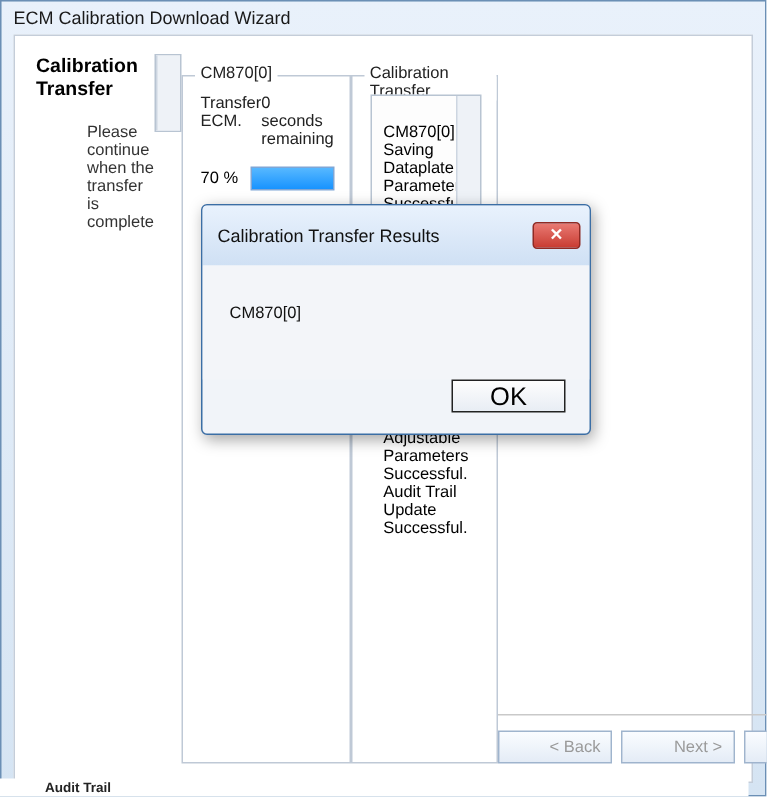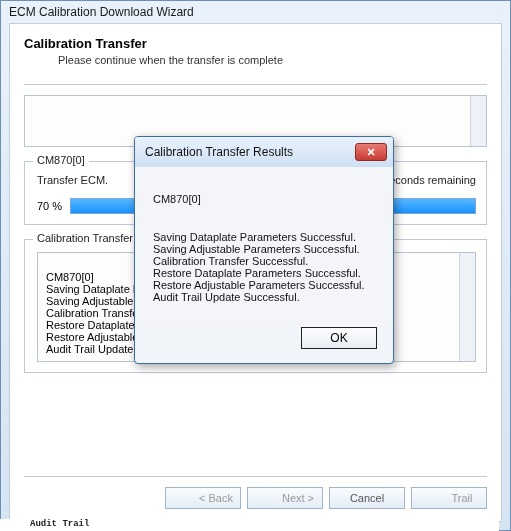--- a/index.html
+++ b/index.html
@@ -31,30 +31,30 @@
     border-radius: 11px;
   }
   .content {
     background: #fff;
     margin: 0 8px 8px 8px;
     border: 1px solid #c4cdd9;
     flex: 1;
     padding: 12px 14px;
     position: relative;
     display: flex;
-    flex-direction: column;
+    flex-direction: row;
   }
   .wizard-head h2 {
     margin: 0;
     font-size: 13px;
     font-weight: bold;
     color: #000;
   }
   .wizard-head p {
-    margin: 3px 0 12px 18px;
+    margin: 16px 0 12px 18px;
     color: #333;
     padding-left: 16px;
   }
   .hr { border-top: 1px solid #c9c9c9; margin: 6px 0 10px 0; }
   .msgbox {
     border: 1px solid #b8c4d2;
     background: #fdfdfd;
     padding: 6px 8px;
     height: 52px;
     font-size: 11px;
@@ -123,21 +123,21 @@
     position: absolute;
     left: 134px; top: 136px;
     width: 260px;
     border: 1px solid #3b6ea5;
     background: #f1f4f9;
     box-shadow: 2px 3px 10px rgba(0,0,0,.35);
     border-radius: 4px;
     overflow: hidden;
   }
   .dlgtitle {
-    height: 30px;
+    height: 40px;
     background: linear-gradient(#e9f2fd,#cfe0f4);
     display: flex;
     align-items: center;
     padding: 0 6px 0 10px;
     font-size: 12px;
     color: #111;
     justify-content: space-between;
   }
   .closebtn {
     width: 32px; height: 18px;
@@ -154,27 +154,27 @@
     font-size: 11px;
     color: #111;
     white-space: pre-line;
   }
   .dlgbody .devname { margin-bottom: 14px; }
   .dlgbtns { display:flex; justify-content:flex-end; padding:0 16px 14px 0; }
   .okbtn {
     min-width: 76px; height:22px;
     border:1px solid #222;
     background: linear-gradient(#fdfdfd,#e8edf4);
-    font-size:12px;
+    font-size:17px;
     cursor:pointer;
   }
   .tinybar {
     position:absolute; left:0; bottom:0; height:12px; right:12px;
-    font-size:9px; color:#222; display:flex; 
-    padding-left:30px; background:#fff;font-family:Liberation Mono, monospace;
+    font-size:9px; color:#222; display:flex; align-items:center;
+    padding-left:30px; background:#fff;
   }
   .tinylabel { font-weight:bold; }
 </style>
 </head>
 <body>
 
 <div class="window">
   <div class="titlebar">
     <span>ECM Calibration Download Wizard</span>
   </div>
@@ -225,26 +225,20 @@
   </div>
 </div>
 
 <div class="dialog">
   <div class="dlgtitle">
     <span>Calibration Transfer Results</span>
     <div class="closebtn">✕</div>
   </div>
   <div class="dlgbody">
     <div class="devname">CM870[0]</div>
-    <div id="dialog-lines">Saving Dataplate Parameters Successful.
-Saving Adjustable Parameters Successful.
-Calibration Transfer Successful.
-Restore Dataplate Parameters Successful.
-Restore Adjustable Parameters Successful.
-Audit Trail Update Successful.</div>
   </div>
   <div class="dlgbtns">
     <button class="okbtn">OK</button>
   </div>
 </div>
 
 <div class="tinybar">
   <span class="tinylabel">Audit Trail</span>
 </div>
 

